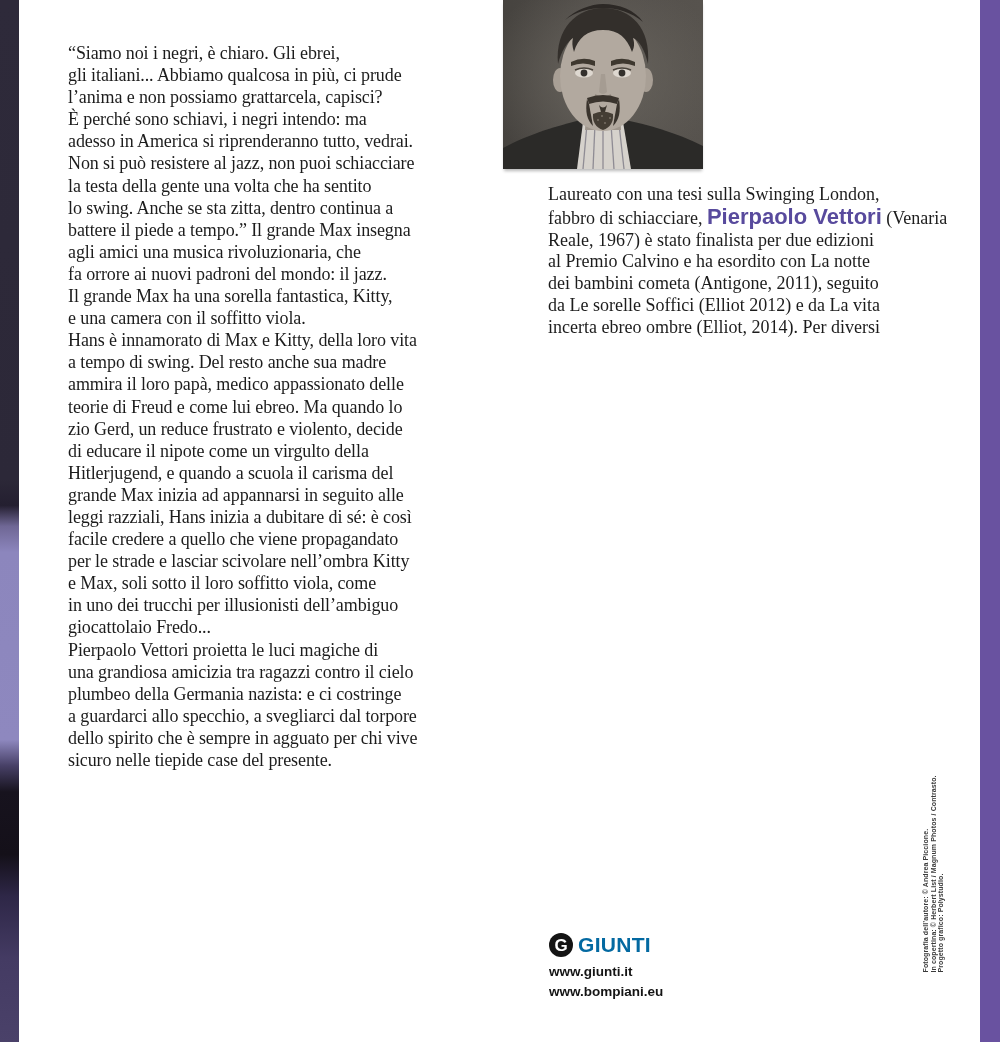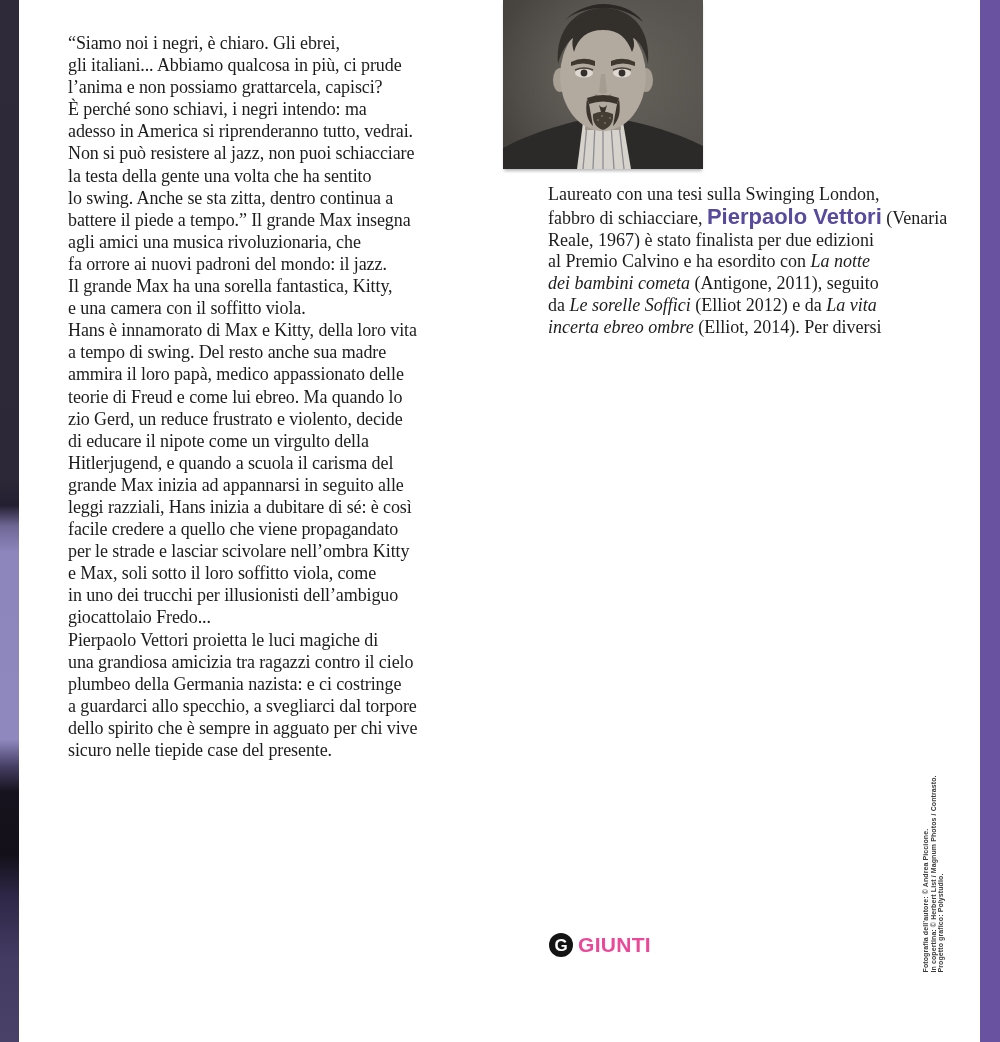--- a/index.html
+++ b/index.html
@@ -18,60 +18,60 @@
       #474066 73.5%, #17131e 76%, #141019 82%,
       #2e2747 86%, #443b63 92%, #4a4169 100%);
   }
   .right-strip {
     position:absolute; right:0; top:0; width:20px; height:1042px;
     background:#6952a0;
   }
 
   
   .flap-body {
-    position:absolute; left:68px; top:32px; width:415px;
+    position:absolute; left:68px; top:42px; width:415px;
     font-size:18px; line-height:22.1px; color:#1c1c1c;
     white-space:pre-line; letter-spacing:-0.1px;
   }
 
   
   .photo-wrap {
     position:absolute; left:503px; top:0; width:200px; height:169px;
     box-shadow:0 3px 3px -1px rgba(0,0,0,0.28);
   }
   .photo-wrap svg { display:block; }
 
   
   .bio {
     position:absolute; left:548px; top:184px; width:400px;
     font-size:18px; line-height:21.8px; color:#1c1c1c;
   }
   .bio .rich-line { white-space:nowrap; }
   .bio .seg-r { }
-  .bio .seg-i { font-style:italic; }
+  .bio .seg-i { }
   .bio .seg-b {
     font-family:"Liberation Sans", sans-serif; font-weight:bold;
     font-size:22px; color:#584a9d;
   }
 
   
   .logo-row {
     position:absolute; left:549px; top:933px;
     display:flex; align-items:center; gap:5px;
   }
   .logo-g {
     width:24px; height:24px; border-radius:50%;
     background:#141414; color:#ffffff;
     display:flex; align-items:center; justify-content:center;
     font-family:"Liberation Sans", sans-serif; font-weight:bold; font-size:17px;
     line-height:1;
   }
   .logo-text {
     font-family:"Liberation Sans", sans-serif; font-weight:bold;
-    font-size:21px; letter-spacing:0.3px; color:#ec4899;
+    font-size:21px; letter-spacing:0.3px; color:#0369a1;
   }
   .sites {
     position:absolute; left:549px; top:962px;
     font-family:"Liberation Sans", sans-serif; font-weight:bold;
     font-size:13.5px; line-height:20px; color:#141414;
   }
 
   
   .credits {
     position:absolute; left:944px; top:950px;
@@ -196,20 +196,24 @@
       <div class="rich-line"><span class="seg-i">dei bambini cometa</span><span class="seg-r"> (Antigone, 2011), seguito</span></div>
       <div class="rich-line"><span class="seg-r">da </span><span class="seg-i">Le sorelle Soffici</span><span class="seg-r"> (Elliot 2012) e da </span><span class="seg-i">La vita</span></div>
       <div class="rich-line"><span class="seg-i">incerta ebreo ombre</span><span class="seg-r"> (Elliot, 2014). Per diversi</span></div>
     </div>
 
   <div class="logo-row">
     <div class="logo-g">G</div>
     <div class="logo-text">GIUNTI</div>
   </div>
 
+  <div class="sites">
+    <div>www.giunti.it</div>
+    <div>www.bompiani.eu</div>
+  </div>
 
   <div class="credits">
     <div>Fotografia dell’autore: © Andrea Piccione.</div>
     <div>In copertina: © Herbert List / Magnum Photos / Contrasto.</div>
     <div>Progetto grafico: Polystudio.</div>
   </div>
 
 </div>
 
 </body></html>

